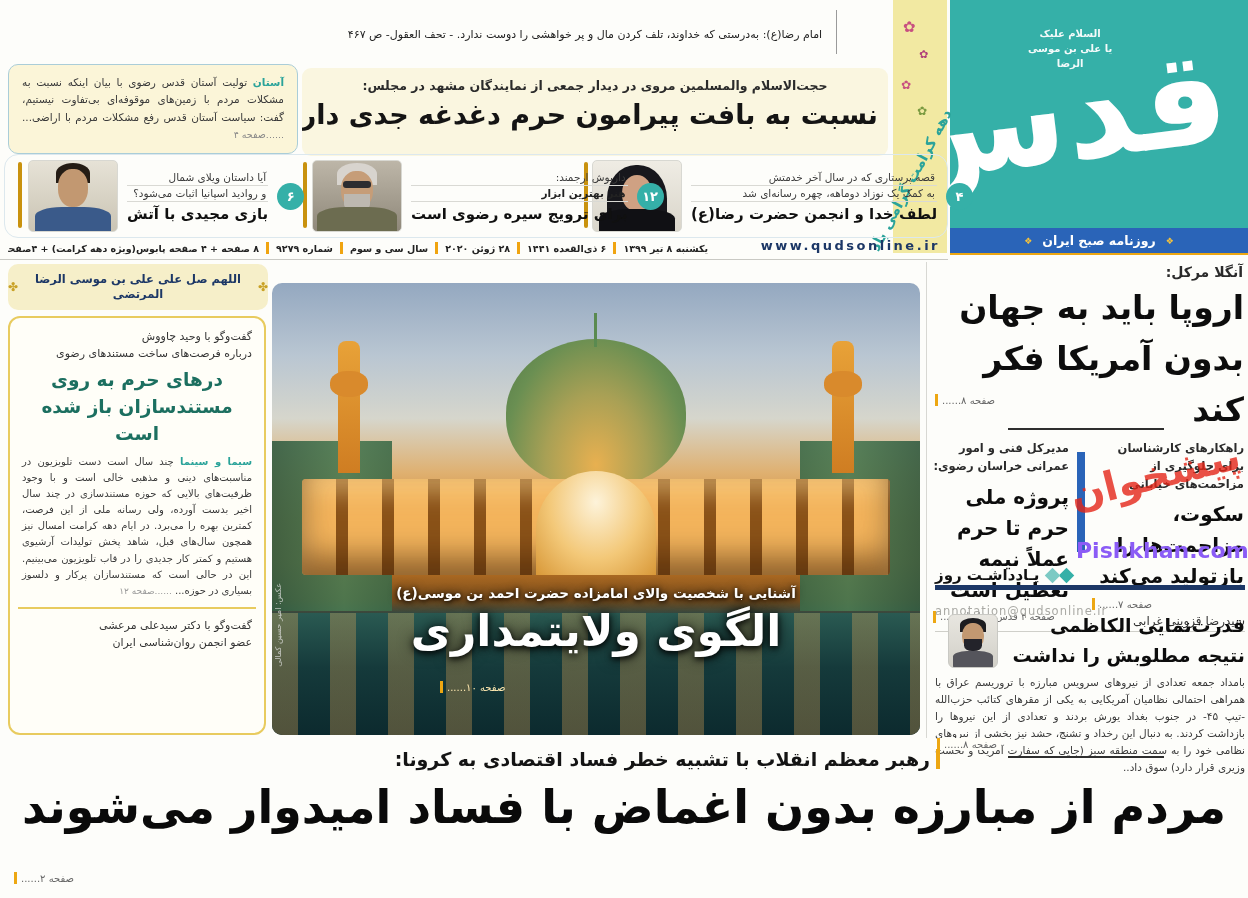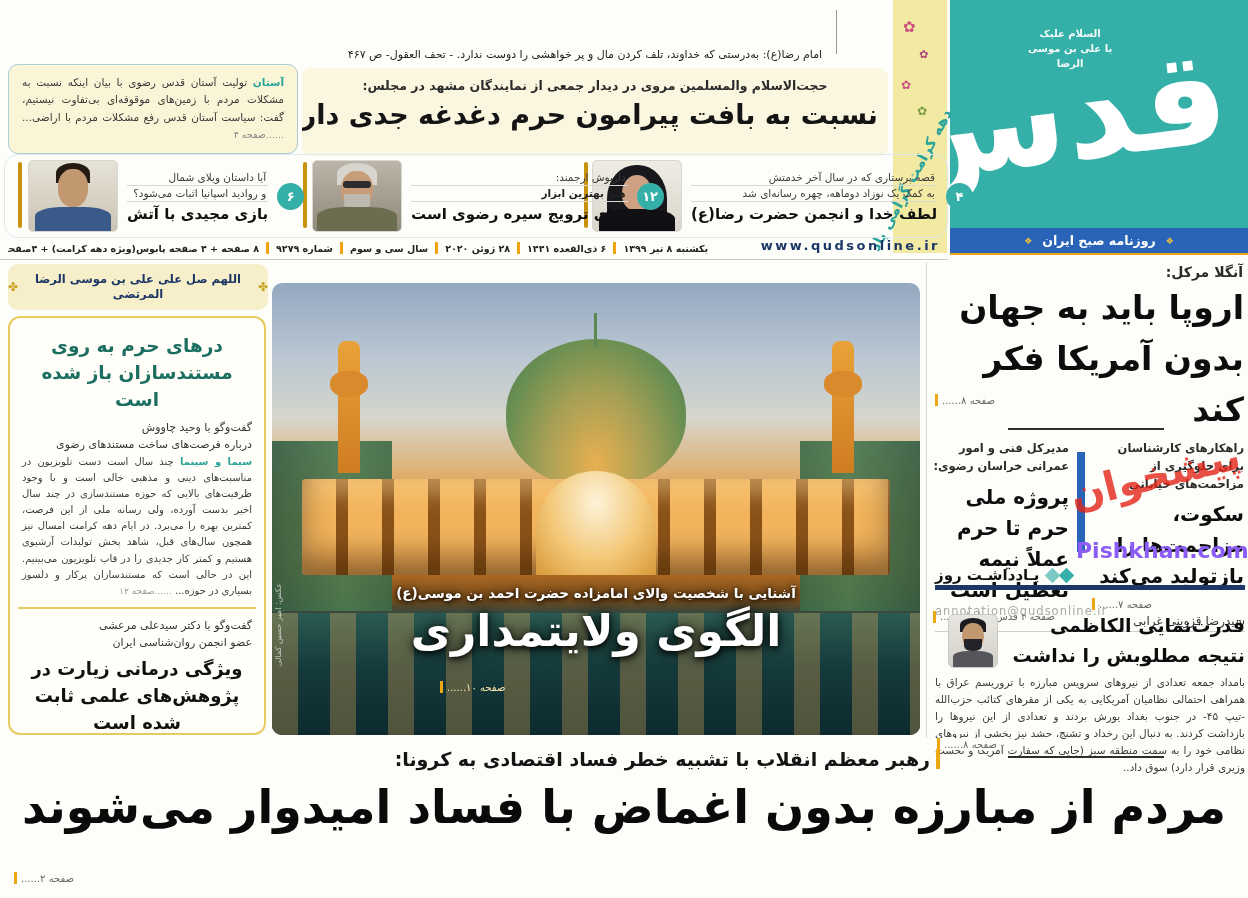--- a/index.html
+++ b/index.html
@@ -21,21 +21,21 @@
   .rule-thin{background:#2e2e2e;height:2px;}
   .jtext{text-align:justify;line-height:1.62;color:#3a3a3a;}
   .lead-tag{color:#2aa39a;font-weight:bold;}
   .seppipe{width:3px;height:12px;background:#f0a410;flex:0 0 auto;}
 </style>
 </head>
 <body>
 
 <div class="page">
 
-  <div class="abs" style="left:340px;top:28px;width:490px;text-align:center;font-size:11px;color:#222;margin-top:20px;">امام رضا(ع): به‌درستی که خداوند، تلف کردن مال و پر خواهشی را دوست ندارد. - تحف العقول- ص ۴۶۷</div>
+  <div class="abs" style="left:340px;top:28px;width:490px;text-align:center;font-size:11px;color:#222;">امام رضا(ع): به‌درستی که خداوند، تلف کردن مال و پر خواهشی را دوست ندارد. - تحف العقول- ص ۴۶۷</div>
   <div class="abs" style="left:836px;top:10px;width:1px;height:44px;background:#9a9a9a;"></div>
 
   <div class="abs" style="left:950px;top:0;width:298px;height:228px;background:#35b0a8;overflow:hidden;">
     <div class="abs" style="left:20px;top:10px;width:258px;height:210px;color:#fff;font-size:132px;font-weight:900;
                 transform:rotate(-7deg);text-align:center;line-height:200px;">قدس</div>
     <div class="abs" style="left:78px;top:26px;color:#fff;font-size:10px;font-weight:bold;text-align:center;line-height:1.5;opacity:.95;">
       <div>السلام علیک</div>
       <div>یا علی بن موسی</div>
       <div>الرضا</div>
     </div>
@@ -141,40 +141,39 @@
               display:flex;align-items:center;justify-content:center;gap:8px;">
     <span style="color:#c9a227;font-size:12px;">✤</span>
     <span style="font-size:11.5px;font-weight:900;color:#1c3766;text-align:center;line-height:1.3;">اللهم صل علی علی بن موسی الرضا المرتضی</span>
     <span style="color:#c9a227;font-size:12px;">✤</span>
   </div>
 
   <div class="abs" style="left:8px;top:316px;width:258px;height:419px;background:#fffef8;border:2px solid #e8cb5f;
               border-radius:12px;padding:10px 12px;box-sizing:border-box;overflow:hidden;">
 
     <div>
-      <div style="font-size:18.5px;font-weight:900;color:#1c6f60;text-align:center;line-height:1.45;margin:5px 0 6px;">درهای حرم به روی مستندسازان باز شده است</div>
       <div style="font-size:11px;color:#333;text-align:right;line-height:1.55;">
         <div>گفت‌وگو با وحید چاووش</div>
         <div>درباره فرصت‌های ساخت مستندهای رضوی</div>
       </div>
+      <div style="font-size:18.5px;font-weight:900;color:#1c6f60;text-align:center;line-height:1.45;margin:5px 0 6px;">درهای حرم به روی مستندسازان باز شده است</div>
       <div class="jtext" style="font-size:10px;">
         <span class="lead-tag">سیما و سینما</span>
         <span>چند سال است دست تلویزیون در مناسبت‌های دینی و مذهبی خالی است و با وجود ظرفیت‌های بالایی که حوزه مستندسازی در چند سال اخیر بدست آورده، ولی رسانه ملی از این فرصت، کمترین بهره را می‌برد. در ایام دهه کرامت امسال نیز همچون سال‌های قبل، شاهد پخش تولیدات آرشیوی هستیم و کمتر کار جدیدی را در قاب تلویزیون می‌بینیم. این در حالی است که مستندسازان پرکار و دلسوز بسیاری در حوزه...</span>
         <span style="color:#999;font-size:9px;">......صفحه ۱۲</span>
       </div>
     </div>
 
     <div style="height:2px;background:#e8cb5f;margin:8px -4px;"></div>
 
     <div>
       <div style="font-size:11px;color:#333;text-align:right;line-height:1.55;">
         <div>گفت‌وگو با دکتر سیدعلی مرعشی</div>
         <div>عضو انجمن روان‌شناسی ایران</div>
       </div>
-      <div style="font-size:18px;font-weight:900;color:#111;text-align:center;line-height:1.5;margin-top:4px;">ویژگی درمانی زیارت در پژوهش‌های علمی ثابت شده است</div>
 
     </div>
 
   </div>
 
   <div class="abs" style="left:272px;top:283px;width:648px;height:452px;border-radius:10px;overflow:hidden;
               background:linear-gradient(180deg,#94a8c0 0%,#b9c6d2 16%,#d6d6cc 30%,#dfb070 42%,#d28c38 52%,#c07524 62%,#7a4d1c 70%,#20474a 74%,#0e2a2f 100%);">
 
     <div class="abs" style="left:0;top:158px;width:120px;height:170px;background:linear-gradient(90deg,#335c42,#4a7a52 60%,#3c6a48);opacity:.9;"></div>
     <div class="abs" style="left:528px;top:158px;width:120px;height:170px;background:linear-gradient(270deg,#335c42,#4a7a52 60%,#3c6a48);opacity:.9;"></div>

